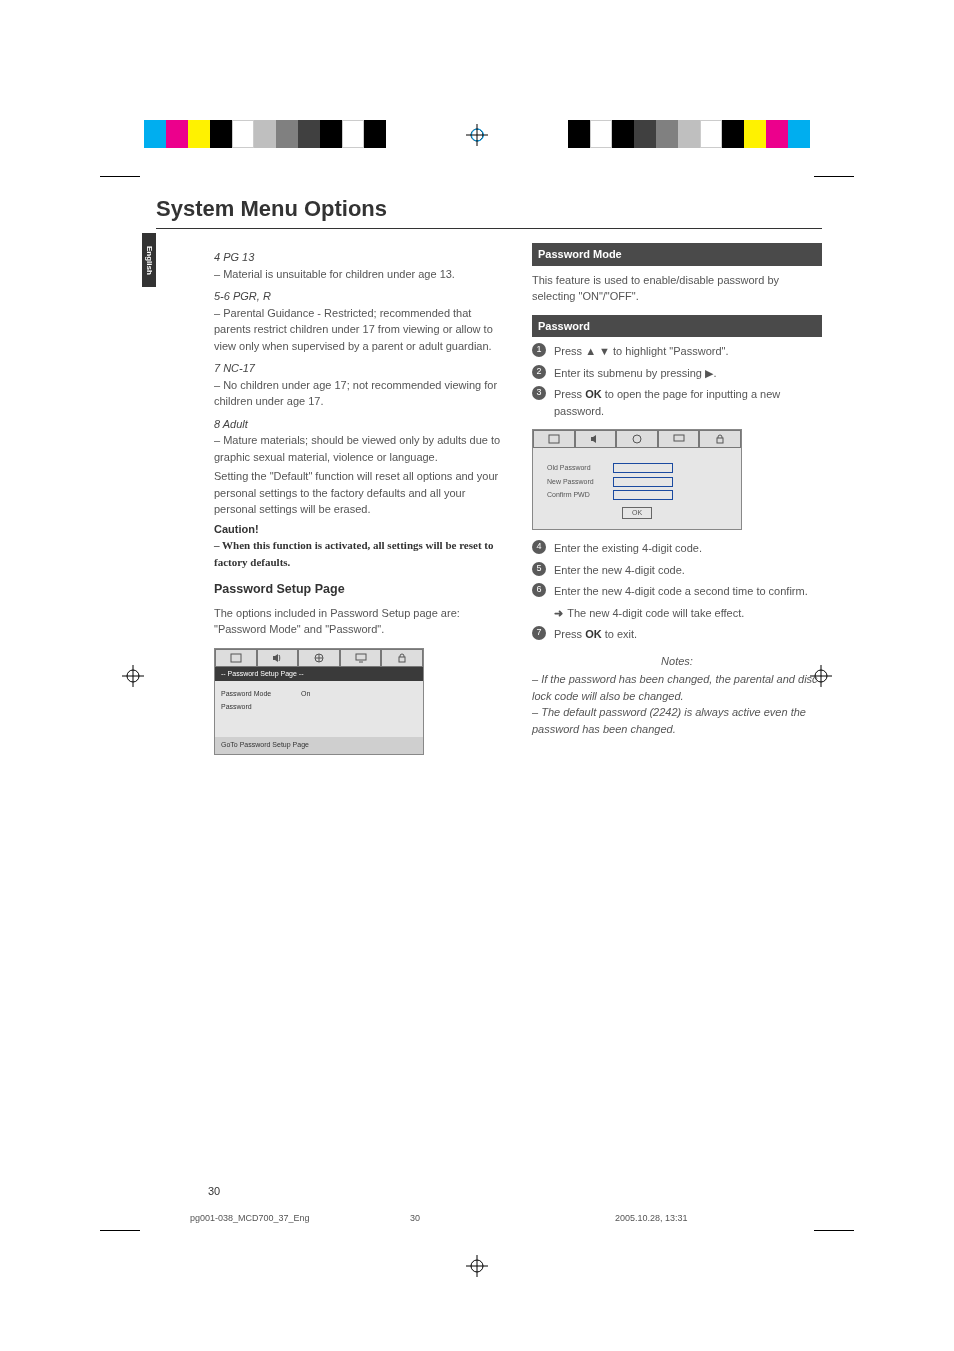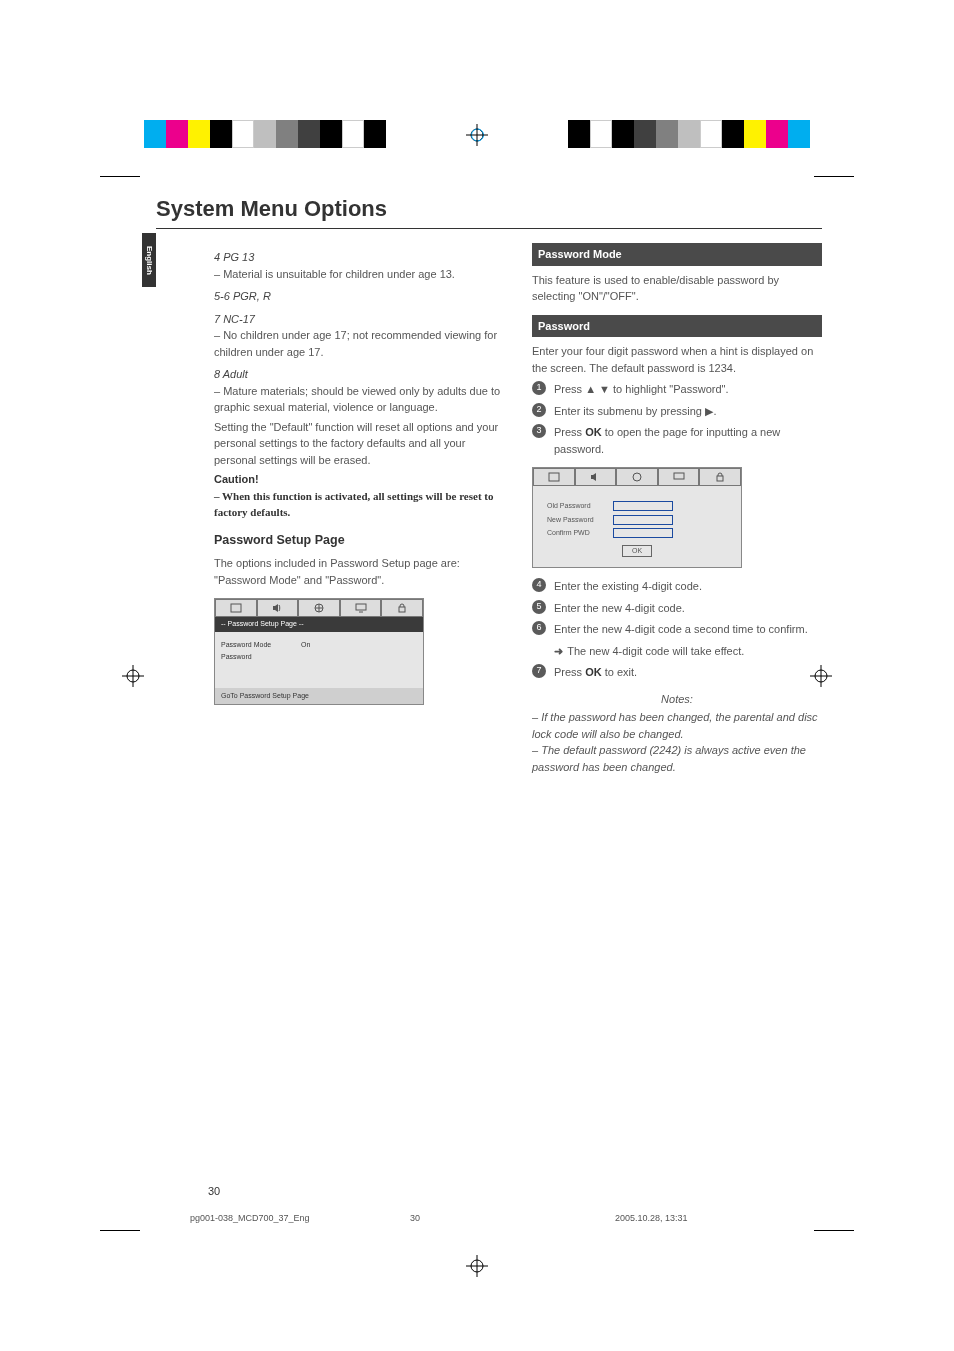--- a/index.html
+++ b/index.html
@@ -241,20 +241,21 @@
 <div class="page">
   <div class="title">System Menu Options</div>
 
   <div class="cols">
 
     <div class="col col-left">
       <div class="rating-head">4 PG 13</div>
       <div class="body-text">–   Material is unsuitable for children under age 13.</div>
 
       <div class="rating-head">5-6 PGR, R</div>
+      <div class="body-text">–   Parental Guidance - Restricted; recommended that parents restrict children under 17 from viewing or allow to view only when supervised by a parent or adult guardian.</div>
 
       <div class="rating-head">7 NC-17</div>
       <div class="body-text">–   No children under age 17; not recommended viewing for children under age 17.</div>
 
       <div class="rating-head">8 Adult</div>
       <div class="body-text">–   Mature materials; should be viewed only by adults due to graphic sexual material, violence or language.</div>
 
       <div class="body-text">Setting the "Default" function will reset all options and your personal settings to the factory defaults and all your personal settings will be erased.</div>
 
       <div class="caution-head">Caution!</div>
@@ -308,21 +309,20 @@
         </div>
         <div class="ss-footer">GoTo Password Setup Page</div>
       </div>
     </div>
 
     <div class="col">
       <div class="section-bar" style="margin-top:0">Password Mode</div>
       <div class="body-text">This feature is used to enable/disable password by selecting "ON"/"OFF".</div>
 
       <div class="section-bar">Password</div>
-      <div class="body-text">Enter your four digit password when a hint is displayed on the screen. The default password is 1234.</div>
 
       <ul class="num-list">
         <li>
             <span class="bullet">1</span>
             <span class="li-body">Press ▲ ▼ to highlight "Password".</span>
           </li>
         <li>
             <span class="bullet">2</span>
             <span class="li-body">Enter its submenu by pressing ▶.</span>
           </li>

